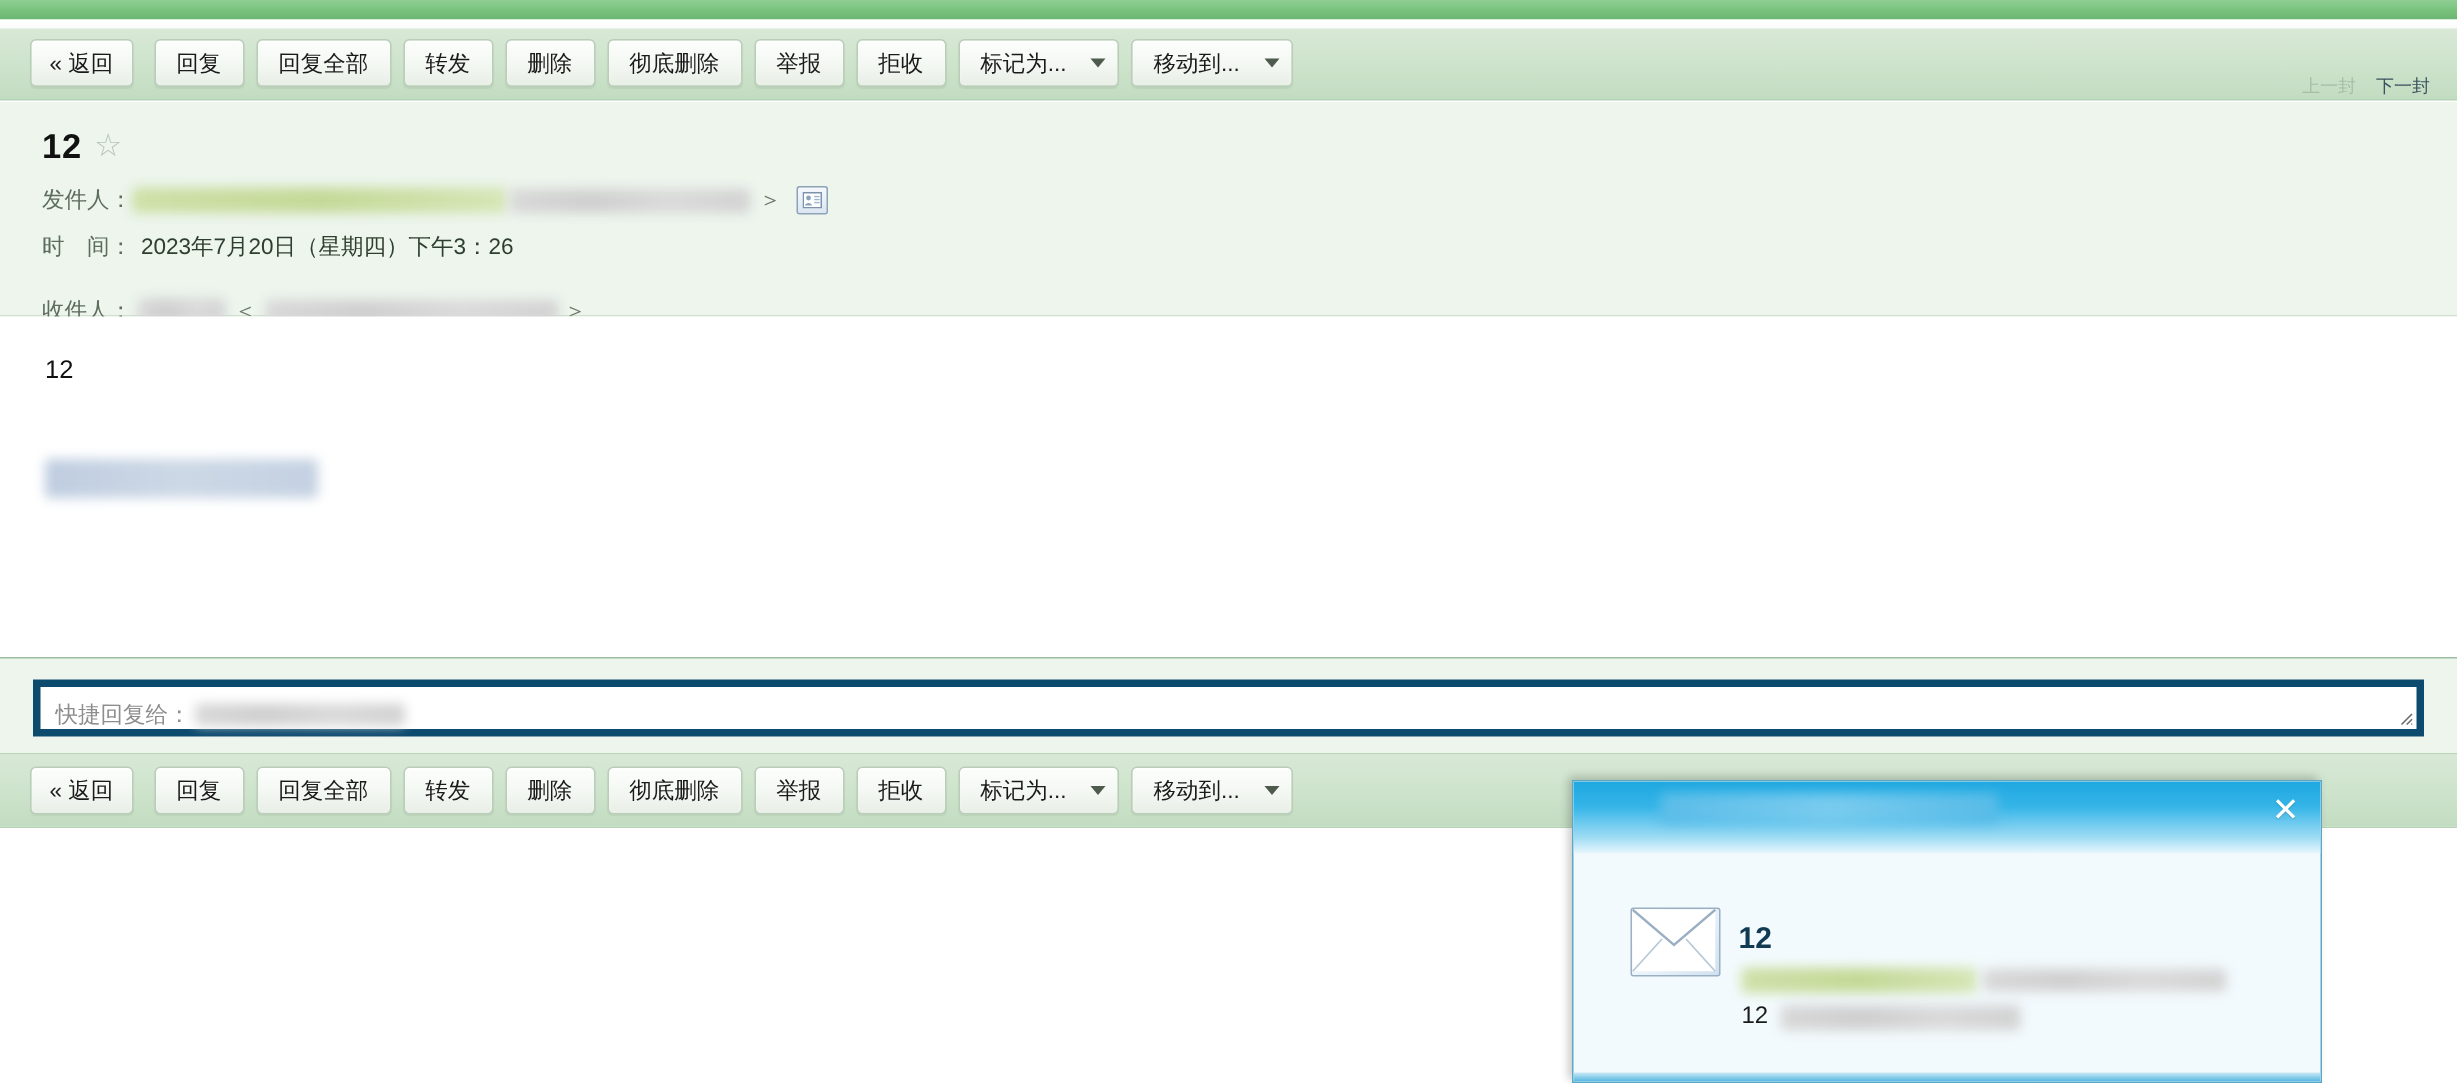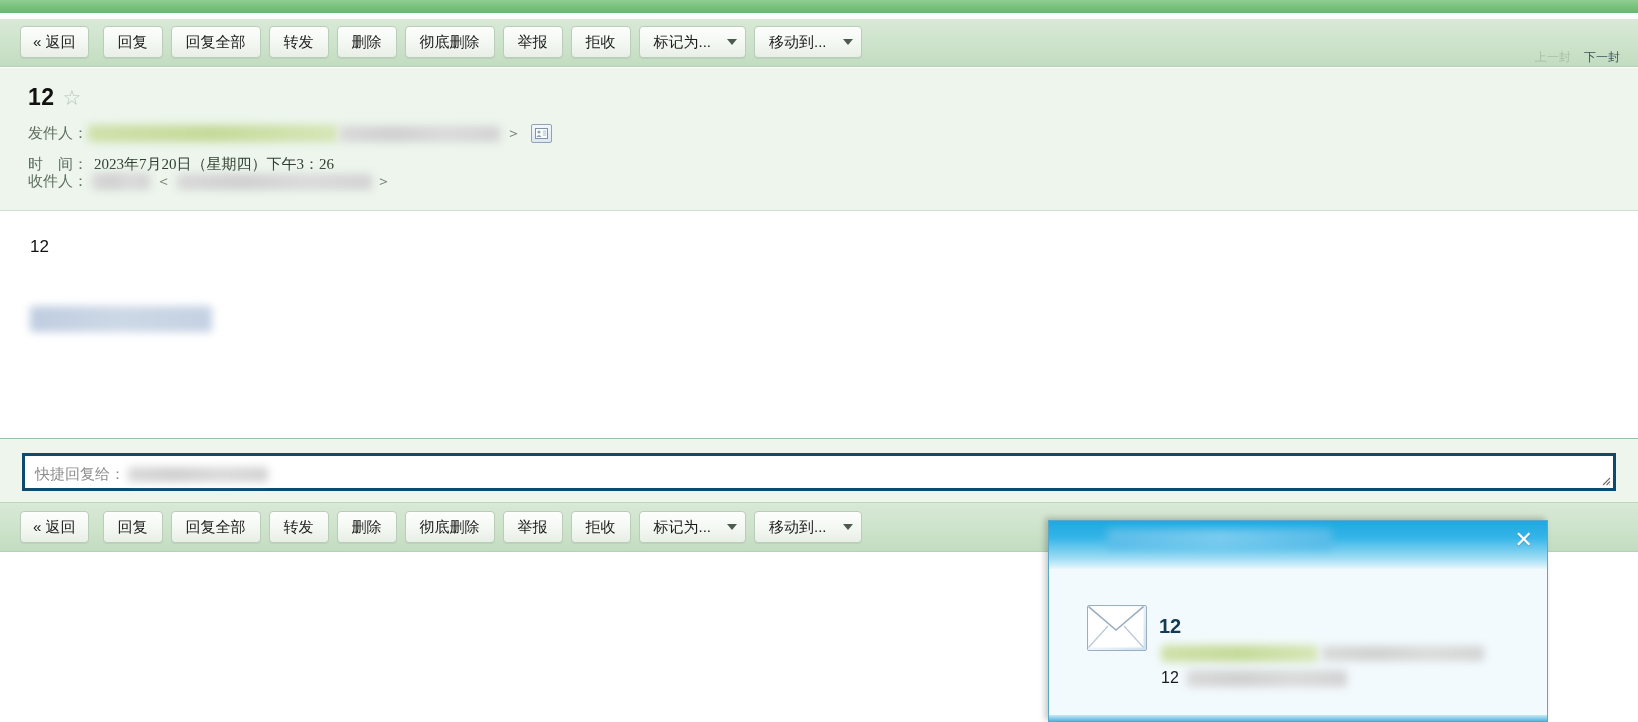--- a/index.html
+++ b/index.html
@@ -72,22 +72,22 @@
     background: #edf5ed;
     border-bottom: 1px solid #cfe0cf;
     box-sizing: border-box;
   }
   .subject-row { position: absolute; left: 28px; top: 16px; display: flex; align-items: center; }
   .subject { font-size: 23px; font-weight: bold; color: #111; letter-spacing: 0.5px; }
   .star-icon { margin-left: 8px; font-size: 21px; color: #b6c4b6; cursor: pointer; line-height: 1; }
 
   .meta-row { position: absolute; left: 28px; font-size: 15px; color: #4a5a4a; display: flex; align-items: center; justify-content: flex-end; }
   .meta-row.from { top: 56px; }
-  .meta-row.time { top: 87px; font-family: Liberation Serif, serif; }
-  .meta-row.to   { top: 104px; }
+  .meta-row.time { top: 87px; }
+  .meta-row.to   { top: 130px; }
   .meta-label { color: #5d6d5d; white-space: pre; }
   .meta-value { margin-left: 6px; color: #2f3f2f; }
 
   
   .blur {
     display: inline-block; vertical-align: middle;
     border-radius: 3px;
     filter: blur(4px);
   }
   .blur-grey { background: linear-gradient(to right,#d8d8d8,#cfcfcf,#dadada,#d2d2d2); }
@@ -129,21 +129,21 @@
   .reply-zone {
     position: absolute; left: 0; top: 438px; width: 1638px; height: 64px;
     background: #edf5ed;
     border-top: 1px solid #9bbfa0;
     box-sizing: border-box;
   }
   .reply-box {
     position: absolute; left: 22px; top: 14px;
     width: 1594px; height: 38px;
     background: #ffffff;
-    border: 3px solid #0c4a6e;
+    border: 5px solid #0c4a6e;
     box-sizing: border-box;
   }
   .reply-label {
     position: absolute; left: 10px; top: 9px;
     font-size: 15px; color: #8d8d8d; display: flex; align-items: center;
   }
   .reply-blur { width: 140px; height: 15px; margin-left: 3px; }
   .resize-grip {
     position: absolute; right: 2px; bottom: 2px; width: 11px; height: 11px;
     cursor: nwse-resize;

